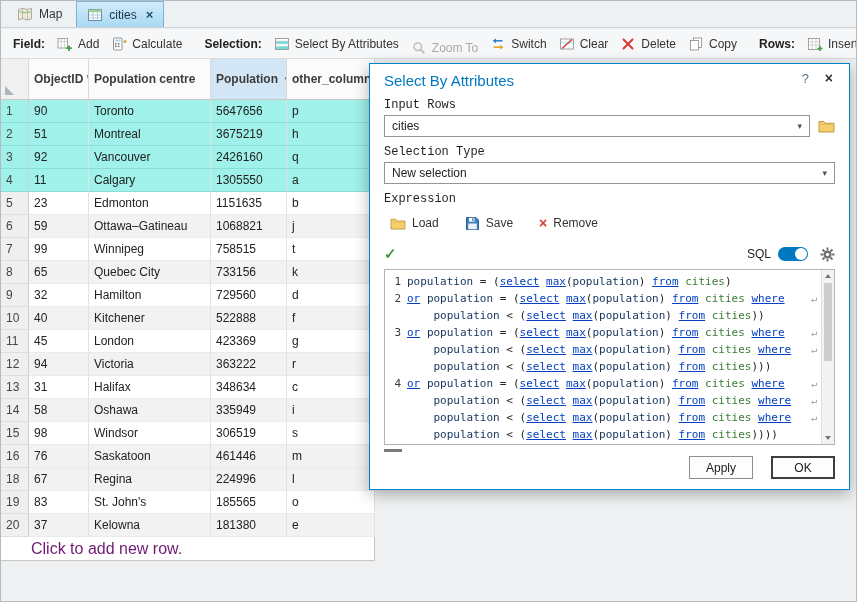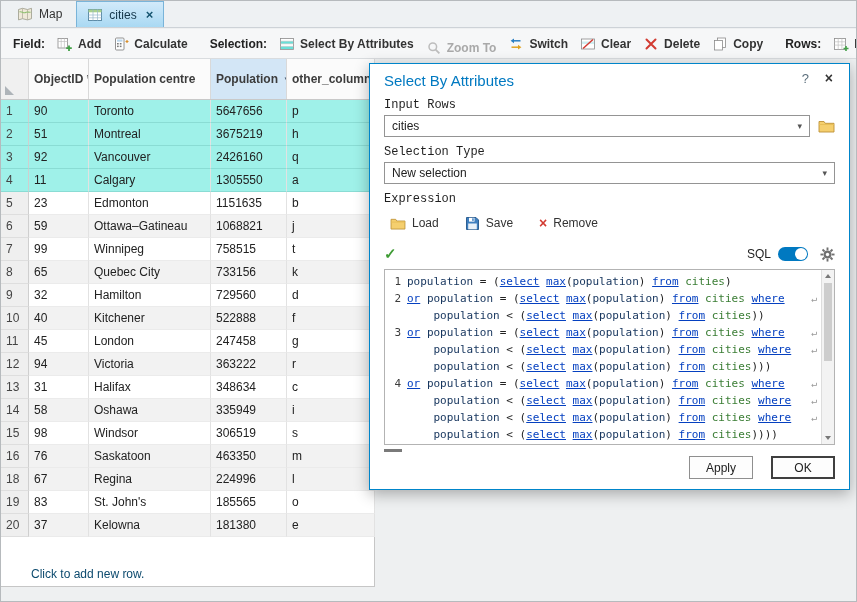--- a/index.html
+++ b/index.html
@@ -8,40 +8,40 @@
 
   
   .tabbar{position:absolute;left:0;top:0;right:0;height:27px;background:#eef1f3;border-bottom:1px solid #cdd2d7;display:flex;align-items:flex-start;padding-left:6px;gap:4px;}
   .tab{height:26px;display:flex;align-items:center;gap:6px;padding:0 10px;font-size:12px;color:#333;cursor:default;}
   .tab.active{background:linear-gradient(#d2eafa,#a9d9f3);border:1px solid #79b4d9;border-bottom:none;color:#14364a;}
   .tab-close{font-weight:bold;color:#14536e;margin-left:3px;font-size:13px;line-height:1;}
 
   
   .toolbar{position:absolute;left:0;top:28px;right:0;height:30px;background:#f6f7f8;border-bottom:1px solid #d9dcdf;display:flex;align-items:center;padding:0 8px;font-size:12px;color:#333;}
   .tb-label{font-weight:bold;color:#222;margin:0 6px 0 4px;}
-  .tb-btn{display:flex;align-items:center;gap:5px;padding:3px 6px;white-space:nowrap;color:#333;font-weight:bold;}
+  .tb-btn{display:flex;align-items:center;gap:5px;padding:3px 6px;white-space:nowrap;color:#333;}
   .tb-btn.disabled{color:#a9a9a9;margin-top:8px;}
   .tb-sep{width:1px;height:20px;background:#d3d6d9;margin:0 6px;}
 
   
   .table-wrap{position:absolute;left:0;top:58px;width:374px;background:#fff;z-index:1;border-right:1px solid #c6c6c6;}
   .thead,.trow{display:grid;grid-template-columns:28px 60px 122px 76px 88px;}
   .thead{height:41px;background:#fbfbfb;border-bottom:1px solid #c9c9c9;}
   .th{border-right:1px solid #d9d9d9;display:flex;align-items:center;padding:0 5px;font-size:12px;font-weight:bold;color:#3c3c3c;overflow:hidden;white-space:nowrap;}
   .th.corner{background:#f0f0f0;position:relative;}
   .corner-tri{position:absolute;left:4px;bottom:4px;width:0;height:0;border-bottom:9px solid #aeb4b9;border-right:9px solid transparent;}
   .th.pop{background:#d3e6f6;}
   .sortarrow{font-size:8px;color:#44576b;margin-left:5px;}
   .trow{height:23px;background:#fff;}
   .trow.alt{background:#f2f2f2;}
   .cell{border-right:1px solid #e2e2e2;border-bottom:1px solid #ebebeb;padding:0 5px;font-size:12px;color:#222;line-height:22px;overflow:hidden;white-space:nowrap;}
   .cell.rn{background:#efefef;color:#444;border-right:1px solid #cfcfcf;border-bottom:1px solid #dedede;}
   .cell.c-pop{text-align:left;}
   .trow.sel .cell{background:#9ff1e9;border-bottom-color:#8adcd4;}
-  .addrow{height:24px;border-bottom:1px solid #c6c6c6;background:#fff;font-size:12px;color:#0c4a6e;line-height:23px;padding-left:30px;margin-top:26px;}
+  .addrow{height:24px;border-bottom:1px solid #c6c6c6;background:#fff;font-size:16px;color:#701a75;line-height:23px;padding-left:30px;}
 
   
   .dialog{position:absolute;left:368px;top:62px;width:481px;height:427px;background:#fff;border:1px solid #0085ca;box-shadow:0 4px 14px rgba(0,0,0,.3);z-index:10;padding:0 14px;}
   .dlg-titlerow{padding-top:8px;height:26px;position:relative;}
   .dlg-title{font-size:15px;color:#0079c1;}
   .dlg-help{position:absolute;right:26px;top:7px;color:#5c6f7c;font-size:13px;}
   .dlg-close{position:absolute;right:2px;top:6px;color:#333;font-size:14px;font-weight:bold;}
   .fld-label{margin:8px 0 3px;font-size:12px;color:#1f1f1f;font-family:Liberation Mono, monospace;}
   .combo-row{display:flex;align-items:center;gap:8px;}
   .combo{flex:1;height:22px;border:1px solid #949494;background:#fff;display:flex;align-items:center;justify-content:space-between;padding:0 7px;font-size:12px;color:#222;}
@@ -297,21 +297,21 @@
       <div class="cell rn">10</div>
       <div class="cell c-id">40</div>
       <div class="cell c-name">Kitchener</div>
       <div class="cell c-pop">522888</div>
       <div class="cell c-other">f</div>
     </div>
         <div class="trow">
       <div class="cell rn">11</div>
       <div class="cell c-id">45</div>
       <div class="cell c-name">London</div>
-      <div class="cell c-pop">247458</div>
+      <div class="cell c-pop">423369</div>
       <div class="cell c-other">g</div>
     </div>
         <div class="trow alt">
       <div class="cell rn">12</div>
       <div class="cell c-id">94</div>
       <div class="cell c-name">Victoria</div>
       <div class="cell c-pop">363222</div>
       <div class="cell c-other">r</div>
     </div>
         <div class="trow">
@@ -332,21 +332,21 @@
       <div class="cell rn">15</div>
       <div class="cell c-id">98</div>
       <div class="cell c-name">Windsor</div>
       <div class="cell c-pop">306519</div>
       <div class="cell c-other">s</div>
     </div>
         <div class="trow alt">
       <div class="cell rn">16</div>
       <div class="cell c-id">76</div>
       <div class="cell c-name">Saskatoon</div>
-      <div class="cell c-pop">463350</div>
+      <div class="cell c-pop">461446</div>
       <div class="cell c-other">m</div>
     </div>
         <div class="trow alt">
       <div class="cell rn">18</div>
       <div class="cell c-id">67</div>
       <div class="cell c-name">Regina</div>
       <div class="cell c-pop">224996</div>
       <div class="cell c-other">l</div>
     </div>
         <div class="trow">

